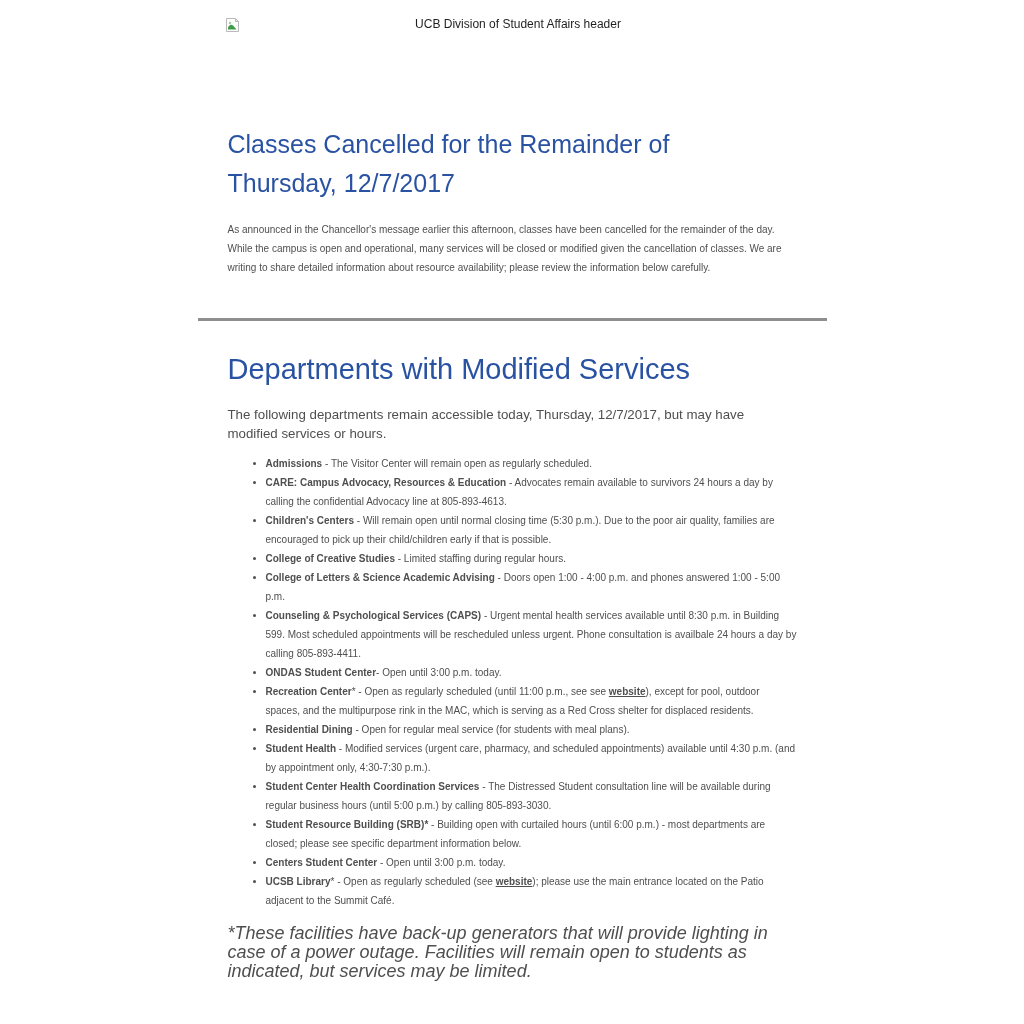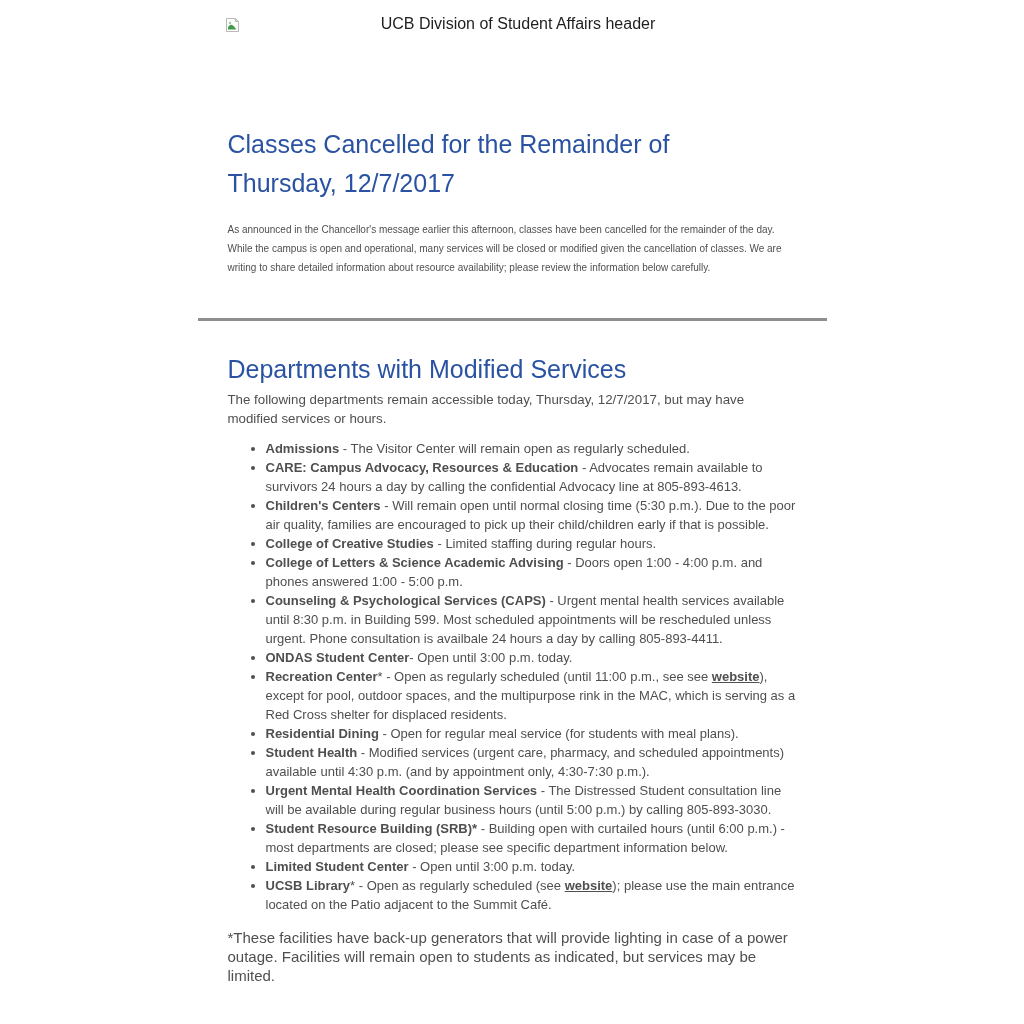--- a/index.html
+++ b/index.html
@@ -29,21 +29,21 @@
     height:16px;
   }
   .broken-icon{
     width:15px;height:16px;
     flex:0 0 auto;
     margin-left:-3px;
   }
   .alt-text{
     flex:1;
     text-align:center;
-    font-size:16px;
+    font-size:12px;
     line-height:14px;
     color:var(--alt-color);
   }
   h1.page-title{
     margin:92px 0 17px 0;
     font-size:25px;
     line-height:39px;
     font-weight:400;
     color:var(--heading-color);
     max-width:480px;
@@ -54,48 +54,49 @@
     line-height:19px;
   }
   hr.divider{
     margin:41px -30px 0 -30px;
     border:none;
     border-top:3px solid var(--divider-color);
     height:0;
   }
   h2.section-title{
     margin:33px 0 0 0;
-    font-size:25px;
+    font-size:29px;
     line-height:30px;
     font-weight:400;
     color:var(--heading-color);
   }
   p.section-intro{
-    margin:6px 0 0 0;
+    margin:21px 0 0 0;
     font-size:13.3px;
     line-height:19px;
   }
   ul.departments{
     margin:11px 0 14px 0;
     padding:0 0 0 38px;
-    font-size:13px;
+    font-size:10px;
     line-height:19px;
   }
   ul.departments li{margin:0;padding:0;}
   ul.departments b{font-weight:700;}
   a.website-link{
     color:inherit;
     text-decoration:underline;
     cursor:pointer;
     font-weight:bold;
   }
   p.footnote{
     margin:0;
-    font-size:15px;
+    font-size:18px;
     line-height:19px;
+    font-style:italic;
   }
 </style>
 </head>
 <body>
 
 <div class="email">
 
   <div class="img-placeholder">
     <span class="broken-icon">
       <svg width="15" height="16" viewBox="0 0 15 16" xmlns="http://www.w3.org/2000/svg">
@@ -132,24 +133,24 @@
     <li><b>Counseling &amp; Psychological Services (CAPS)</b><span class="suffix"></span><span class="before"> - Urgent mental health services available until 8:30 p.m. in Building 599. Most scheduled appointments will be rescheduled unless urgent. Phone consultation is availbale 24 hours a day by calling 805-893-4411.</span><span class="after"></span></li>
 
     <li><b>ONDAS Student Center</b><span class="suffix"></span><span class="before">- Open until 3:00 p.m. today.</span><span class="after"></span></li>
 
     <li><b>Recreation Center</b><span class="suffix">*</span><span class="before"> - Open as regularly scheduled (until 11:00 p.m., see see </span><a class="website-link" href="#">website</a><span class="after">), except for pool, outdoor spaces, and the multipurpose rink in the MAC, which is serving as a Red Cross shelter for displaced residents.</span></li>
 
     <li><b>Residential Dining</b><span class="suffix"></span><span class="before"> - Open for regular meal service (for students with meal plans).</span><span class="after"></span></li>
 
     <li><b>Student Health</b><span class="suffix"></span><span class="before"> - Modified services (urgent care, pharmacy, and scheduled appointments) available until 4:30 p.m. (and by appointment only, 4:30-7:30 p.m.).</span><span class="after"></span></li>
 
-    <li><b>Urgent Mental Health Coordination Services</b><span class="suffix"></span><span class="before"> - The Distressed Student consultation line will be available during regular business hours (until 5:00 p.m.) by calling 805-893-3030.</span><span class="after"></span></li>
+    <li><b>Student Center Health Coordination Services</b><span class="suffix"></span><span class="before"> - The Distressed Student consultation line will be available during regular business hours (until 5:00 p.m.) by calling 805-893-3030.</span><span class="after"></span></li>
 
     <li><b>Student Resource Building (SRB)*</b><span class="suffix"></span><span class="before"> - Building open with curtailed hours (until 6:00 p.m.) - most departments are closed; please see specific department information below.</span><span class="after"></span></li>
 
-    <li><b>Limited Student Center</b><span class="suffix"></span><span class="before"> - Open until 3:00 p.m. today.</span><span class="after"></span></li>
+    <li><b>Centers Student Center</b><span class="suffix"></span><span class="before"> - Open until 3:00 p.m. today.</span><span class="after"></span></li>
 
     <li><b>UCSB Library</b><span class="suffix">*</span><span class="before"> - Open as regularly scheduled (see </span><a class="website-link" href="#">website</a><span class="after">); please use the main entrance located on the Patio adjacent to the Summit Café.</span></li>
   </ul>
 
   <p class="footnote">*These facilities have back-up generators that will provide lighting in case of a power outage. Facilities will remain open to students as indicated, but services may be limited.</p>
 
 </div>
 
 </body></html>

